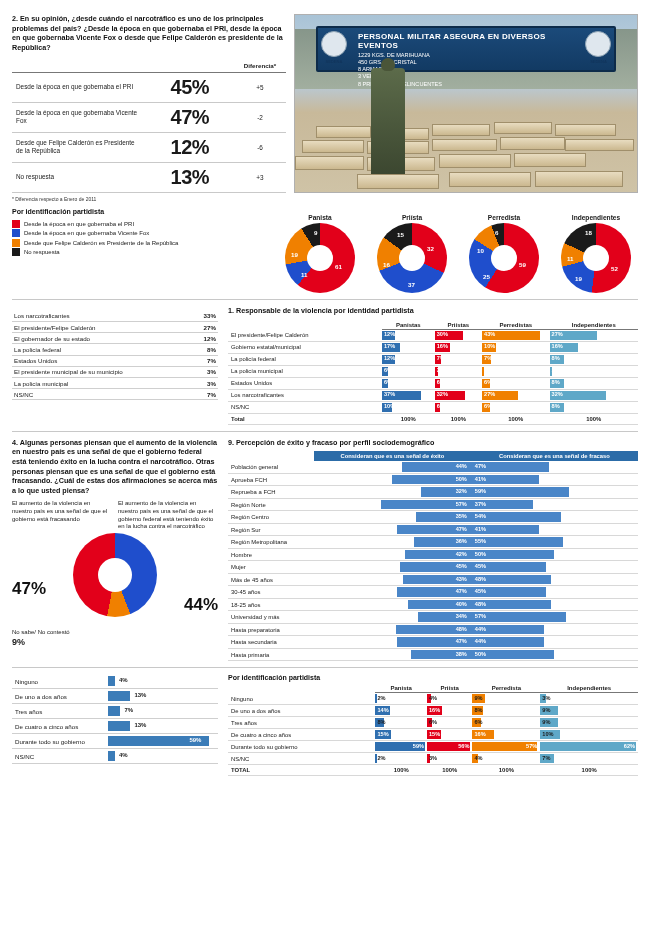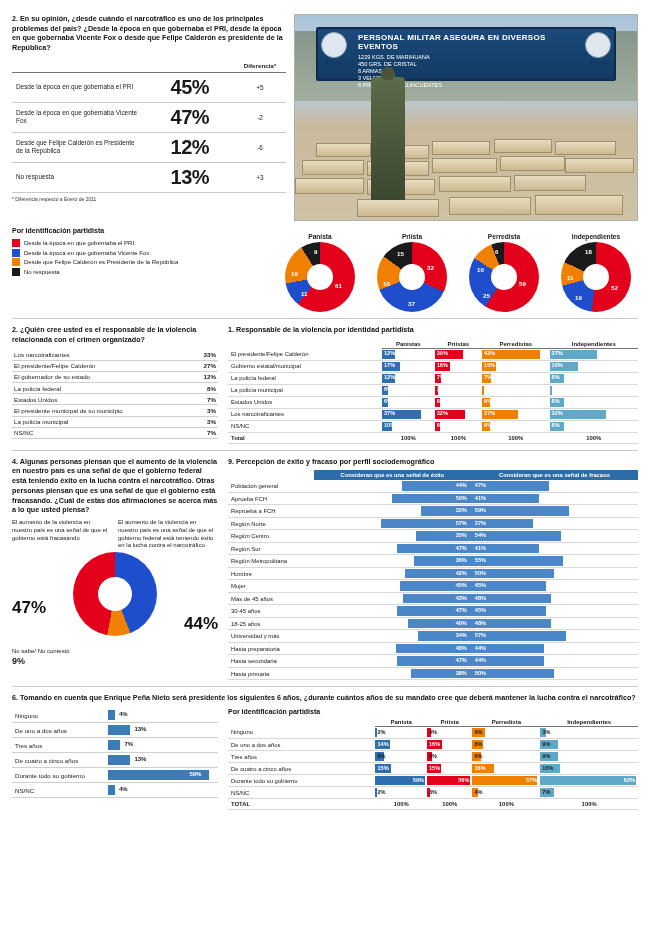--- a/index.html
+++ b/index.html
@@ -16,21 +16,21 @@
   .page { position:relative; width:650px; height:951px; padding:0 12px; }
   .hr { height:1px; background:#c8c8c8; margin:6px 0 6px 0; }
   .q-title { font-size:7.2px; font-weight:bold; line-height:1.35; color:#111; }
   .sub-title { font-size:7px; font-weight:bold; color:#111; margin-bottom:3px; }
 
   
   .sec1 { display:flex; gap:8px; padding-top:14px; }
   .sec1-left { width:278px; }
   .sec1-right { width:348px; position:relative; }
   .photo {
-    width:100%; height:207px; position:relative; overflow:hidden;
+    width:100%; height:179px; position:relative; overflow:hidden;
     background:linear-gradient(#9fb9cf 0%, #b7cadb 38%, #c8b99a 55%, #cfc3a6 100%);
     border:1px solid #b0b0b0;
   }
   .photo-sky { position:absolute; left:0; top:0; width:100%; height:42%;
     background:linear-gradient(#a9c3d6,#cfdae4); }
   .photo-bldg { position:absolute; left:0; top:8%; width:100%; height:34%;
     background:linear-gradient(#7f8d7c,#9aa793); opacity:.85; }
   .photo-banner {
     position:absolute; left:6%; top:6%; width:88%; height:26%;
     background:linear-gradient(#1b4a7a,#123a63);
@@ -285,21 +285,20 @@
           <div class="dlab" style="left:24px;top:6px;">18</div>
         </div>
       </div>
     </div>
   </div>
 
   <div class="hr"></div>
 
   <div class="sec2">
     <div class="sec2-left">
-      <div class="q-title">2. ¿Quién cree usted es el responsable de la violencia relacionada con el crimen organizado?</div>
       <table class="simple" style="margin-top:5px;">
         <tbody>
             <tr>
               <td>Los narcotraficantes</td>
               <td class="v">33%</td>
             </tr>
         <tr>
               <td>El presidente/Felipe Calderón</td>
               <td class="v">27%</td>
             </tr>
@@ -839,21 +838,20 @@
               </td>
             </tr>
       </tbody>
         </table>
     </div>
   </div>
 
   <div class="hr"></div>
 
   <div>
-    <div class="q-title">6. Tomando en cuenta que Enrique Peña Nieto será presidente los siguientes 6 años, ¿durante cuántos años de su mandato cree que deberá mantener la lucha contra el narcotráfico?</div>
     <div class="sec6" style="margin-top:5px;">
       <div class="sec6-left">
         <table class="t6">
           <tbody>
               <tr>
             <td class="rl">Ninguno</td>
             <td>
                   <div class="b6">
                     <div class="bar" style="width:6%"></div>
                     <div class="val" style="left:10%">4%</div>

